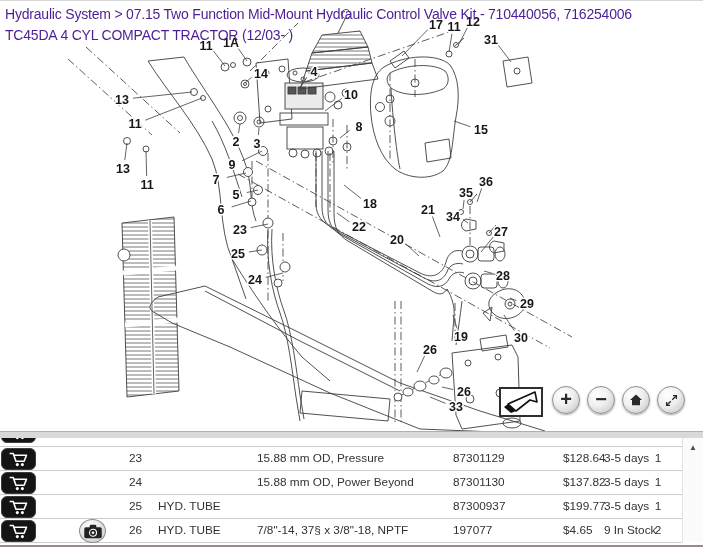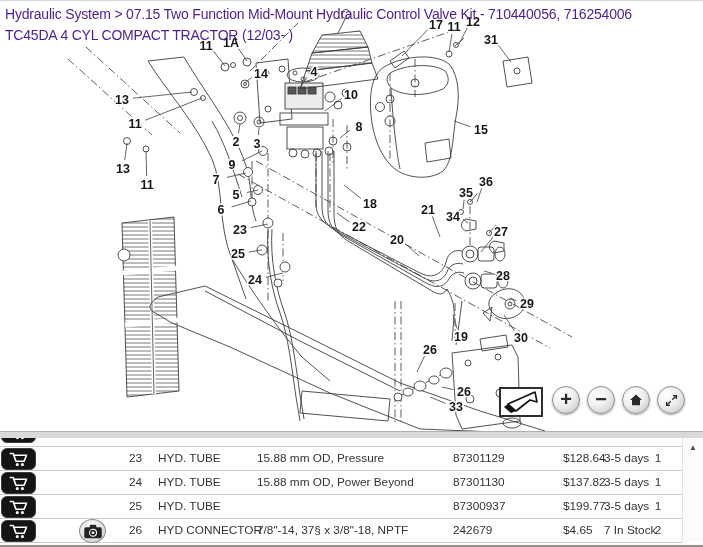--- a/index.html
+++ b/index.html
@@ -26,21 +26,21 @@
   .partial-row{position:relative;height:8px;border-bottom:1px solid #ccc;overflow:hidden;}
   .partial-row .cartbtn{top:-17px;}
   .trow{position:relative;height:24px;border-bottom:1px solid #ccc;font-size:11.8px;color:#333;box-sizing:border-box;}
   .trow span{position:absolute;top:0;line-height:23px;white-space:nowrap;}
   .cartbtn{position:absolute;left:1px;top:1px;width:35px;height:22px;background:#141414;border:1px solid #3c3c3c;
            border-radius:6px;padding:0;display:flex;align-items:center;justify-content:center;cursor:pointer;}
   .cambtn{position:absolute;left:79px;top:0px;width:27px;height:24px;border-radius:50%;border:1px solid #8d8d8d;
           background:radial-gradient(circle at 40% 30%,#fff,#c9c9c9);display:flex;align-items:center;
           justify-content:center;padding:0;cursor:pointer;}
   .c-ref{left:100px;width:42px;text-align:right;}
-  .c-desc{left:158px;}
+  .c-desc{left:158px;margin-top:48px;}
   .c-spec{left:247px;margin-left:10px;}
   .c-part{left:453px;}
   .c-price{left:518px;margin-left:45px;}
   .c-avail{left:604px;text-align:right;}
   .c-qty{left:650px;width:16px;text-align:center;}
   .scrollbar{position:absolute;right:0;top:7px;width:20px;height:104px;background:#fbfbfb;border-left:1px solid #e2e2e2;}
   .scroll-up{display:block;margin:4px auto 0;width:15px;height:12px;background:transparent;border:none;padding:0;
              font-size:8px;color:#4a4a4a;line-height:12px;text-align:center;cursor:pointer;}
   .bottom-line{position:absolute;left:0;bottom:0;width:703px;height:3px;background:#9c8a8a;}
 </style>
@@ -428,23 +428,23 @@
             <svg viewBox="0 0 24 20" width="20" height="17">
               <rect x="1.5" y="5" width="21" height="13" rx="2" fill="#222"></rect>
               <rect x="8" y="2" width="8" height="5" rx="1.5" fill="#222"></rect>
               <circle cx="12" cy="11.5" r="4.2" fill="none" stroke="#fff" stroke-width="1.3"></circle>
               <circle cx="12" cy="11.5" r="1.6" fill="#fff"></circle>
             </svg>
           </button>
           <span class="c-ref">26</span>
           <span class="c-desc">HYD CONNECTOR</span>
           <span class="c-spec">7/8"-14, 37§ x 3/8"-18, NPTF</span>
-          <span class="c-part">242679</span>
+          <span class="c-part">197077</span>
           <span class="c-price">$4.65</span>
-          <span class="c-avail">7 In Stock</span>
+          <span class="c-avail">9 In Stock</span>
           <span class="c-qty">2</span>
         </div>
       </div>
     <div class="scrollbar">
       <button class="scroll-up">
         <span>▲</span>
       </button>
     </div>
     <div class="bottom-line"></div>
   </div>

